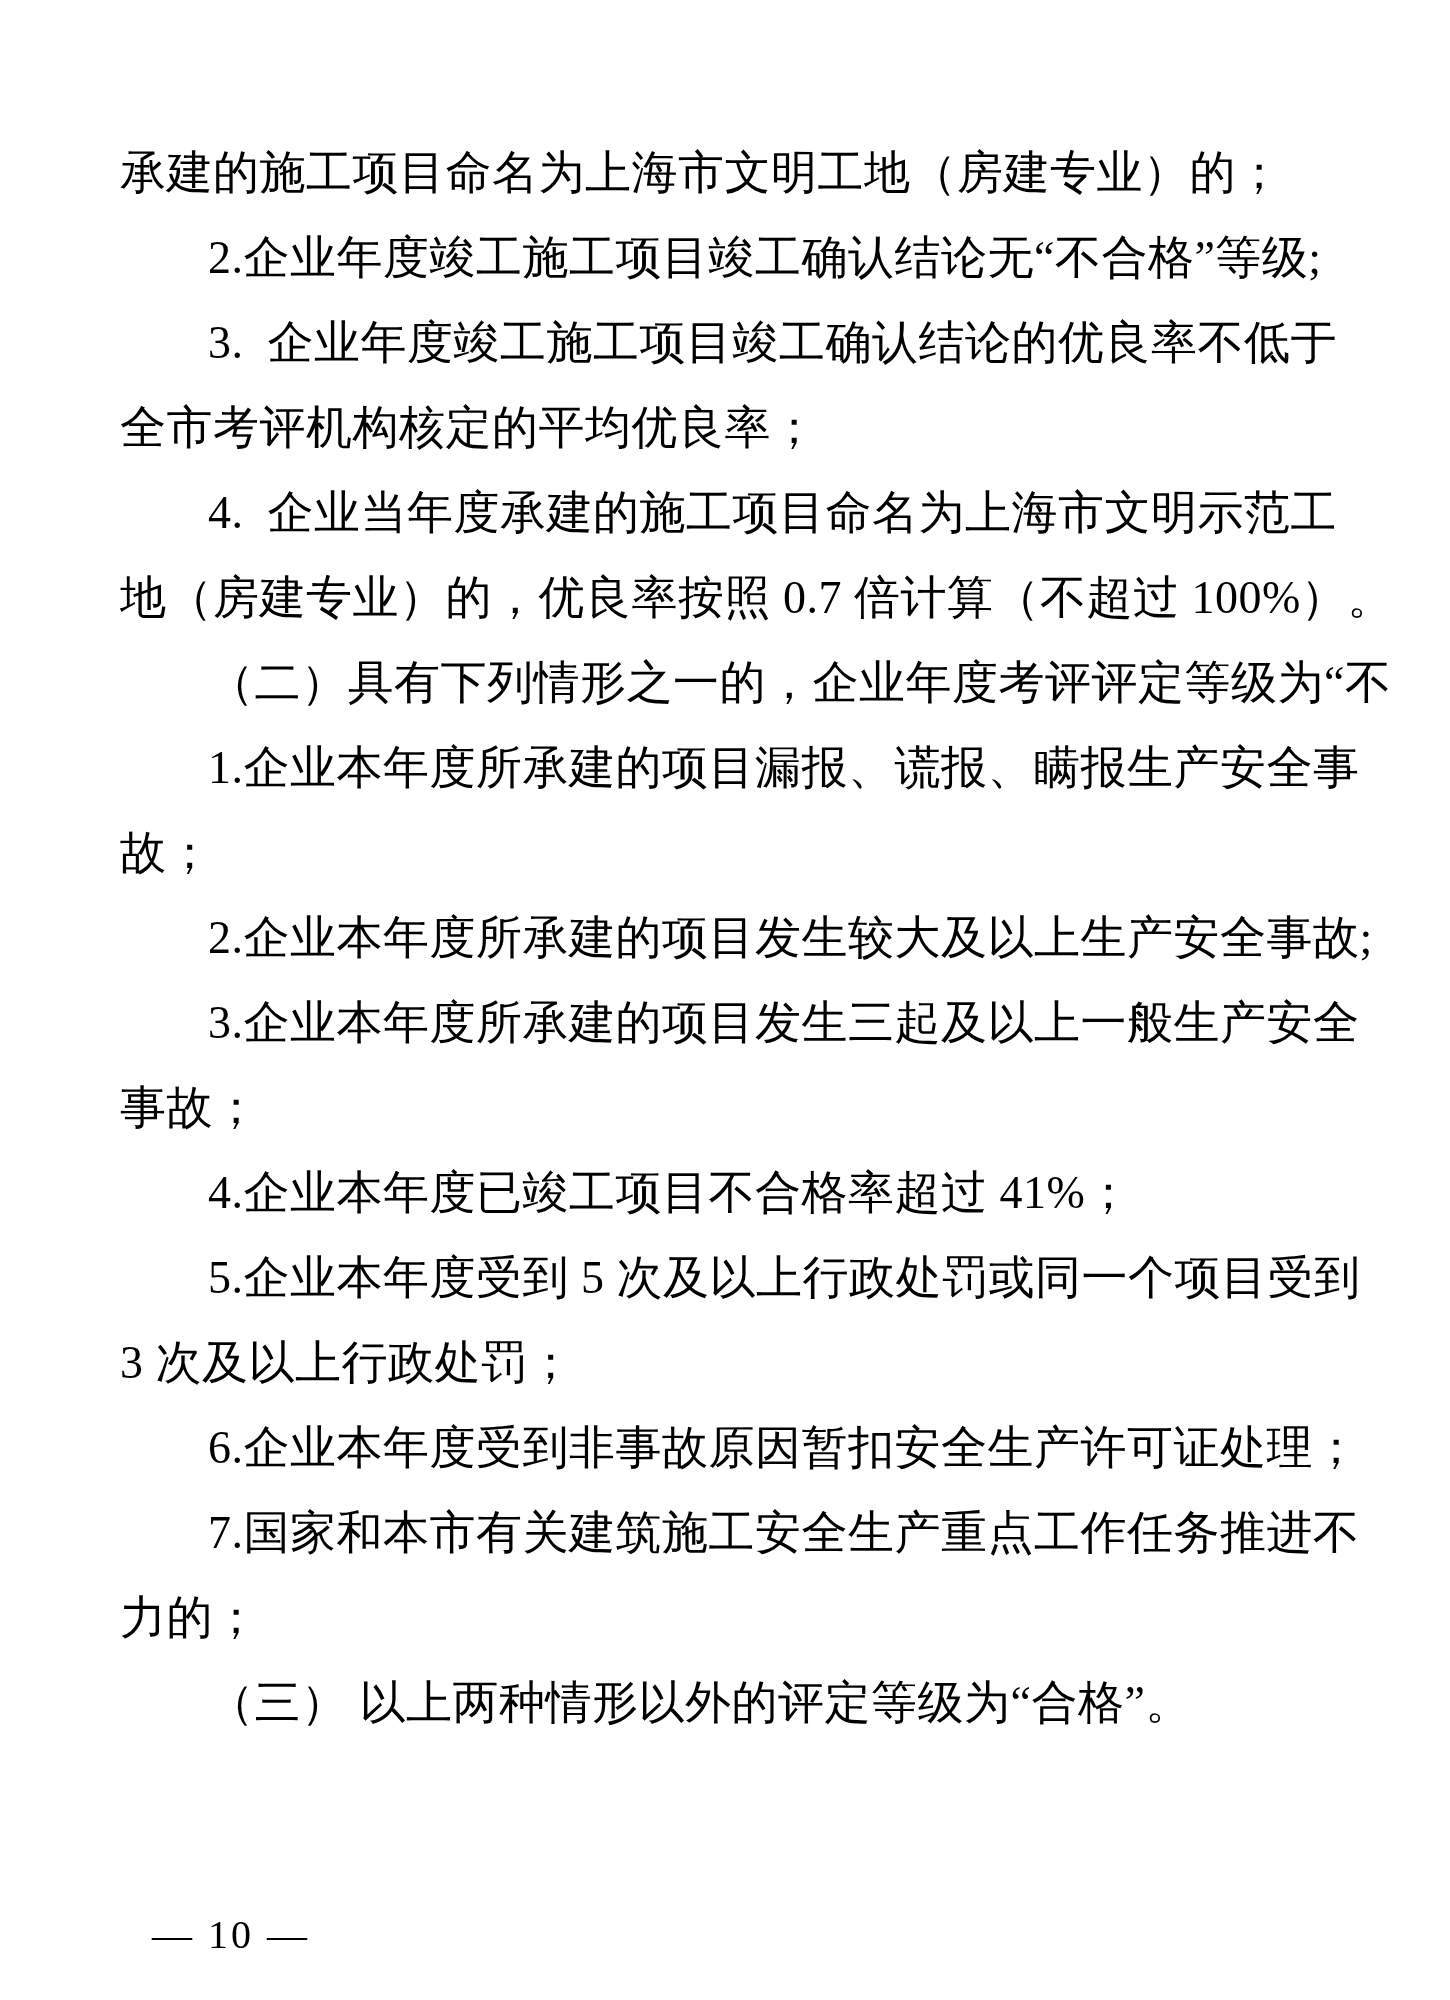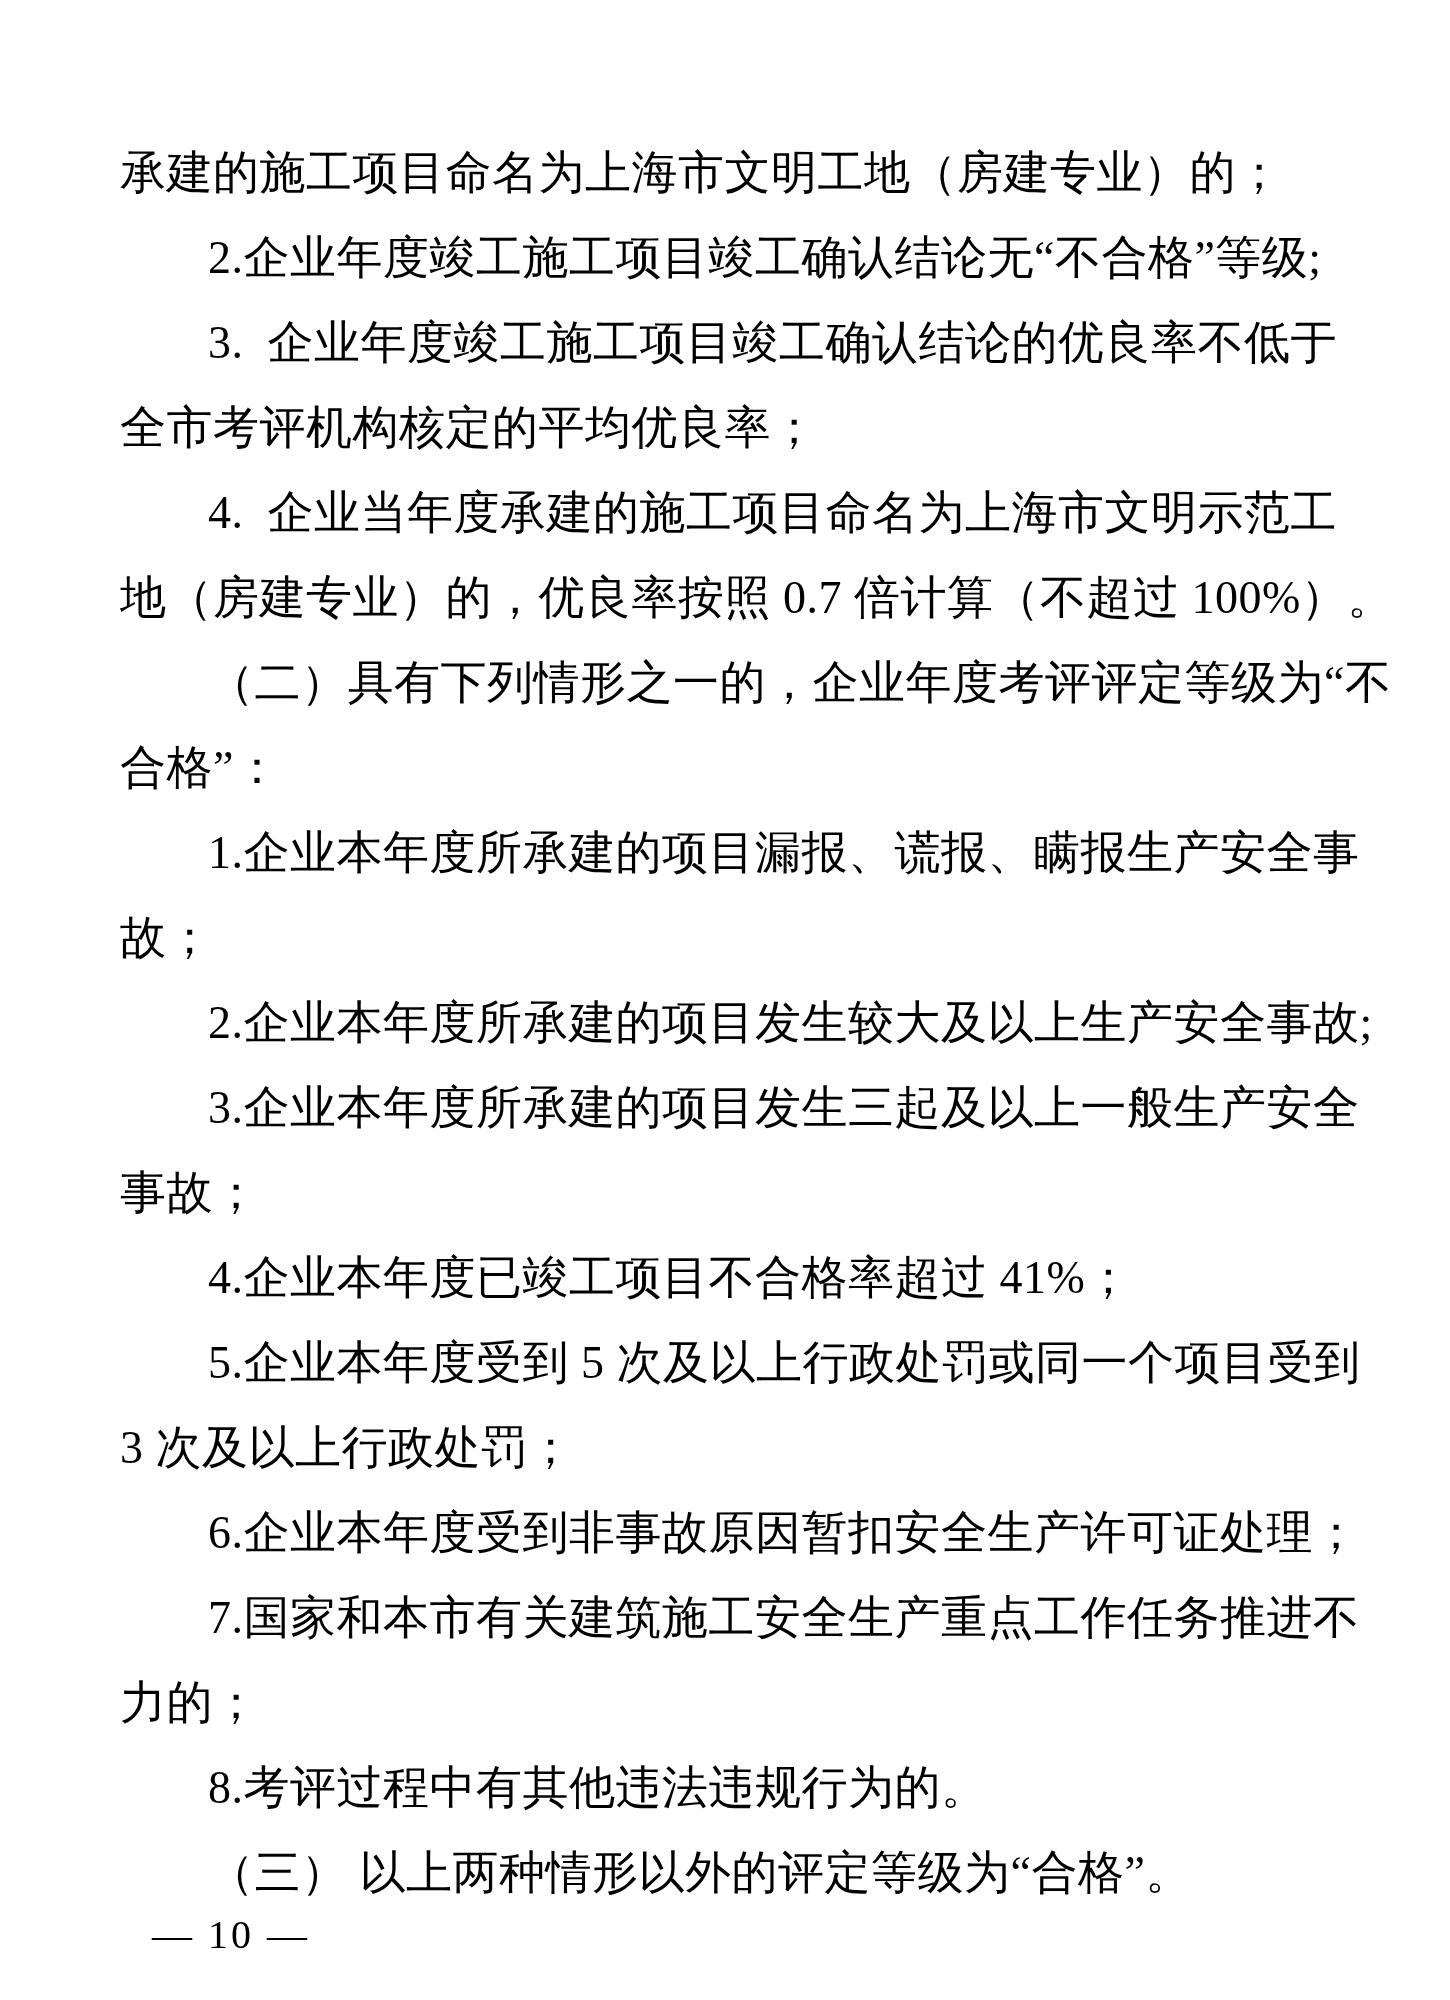--- a/index.html
+++ b/index.html
@@ -46,29 +46,27 @@
 <body>
 
 <div class="doc">
   <div class="line">承建的施工项目命名为上海市文明工地（房建专业）的；</div>
   <div class="line indent">2.企业年度竣工施工项目竣工确认结论无“不合格”等级;</div>
   <div class="line indent">3.  企业年度竣工施工项目竣工确认结论的优良率不低于</div>
   <div class="line">全市考评机构核定的平均优良率；</div>
   <div class="line indent">4.  企业当年度承建的施工项目命名为上海市文明示范工</div>
   <div class="line">地（房建专业）的，优良率按照 0.7 倍计算（不超过 100%）。</div>
   <div class="line indent">（二）具有下列情形之一的，企业年度考评评定等级为“不</div>
-  <div class="line">合格”：</div>
   <div class="line indent">1.企业本年度所承建的项目漏报、谎报、瞒报生产安全事</div>
   <div class="line">故；</div>
   <div class="line indent">2.企业本年度所承建的项目发生较大及以上生产安全事故;</div>
   <div class="line indent">3.企业本年度所承建的项目发生三起及以上一般生产安全</div>
   <div class="line">事故；</div>
   <div class="line indent">4.企业本年度已竣工项目不合格率超过 41%；</div>
   <div class="line indent">5.企业本年度受到 5 次及以上行政处罚或同一个项目受到</div>
   <div class="line">3 次及以上行政处罚；</div>
   <div class="line indent">6.企业本年度受到非事故原因暂扣安全生产许可证处理；</div>
   <div class="line indent">7.国家和本市有关建筑施工安全生产重点工作任务推进不</div>
   <div class="line">力的；</div>
-  <div class="line indent">8.考评过程中有其他违法违规行为的。</div>
   <div class="line indent">（三） 以上两种情形以外的评定等级为“合格”。</div>
 </div>
 
 <div class="footer">— 10 —</div>
 
 </body></html>

